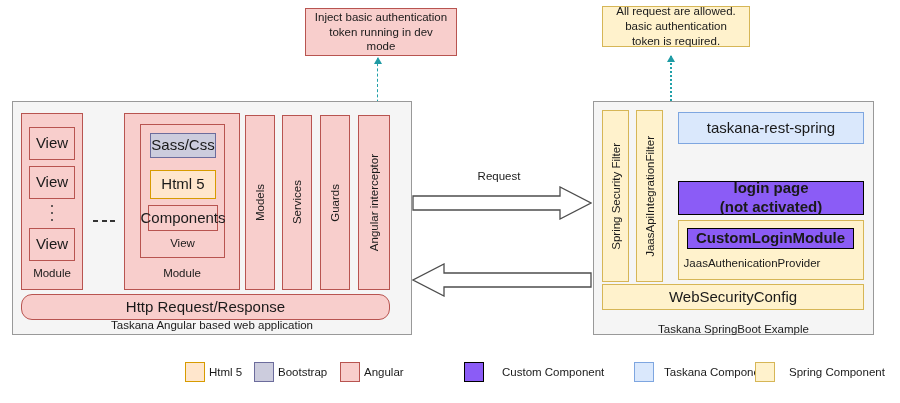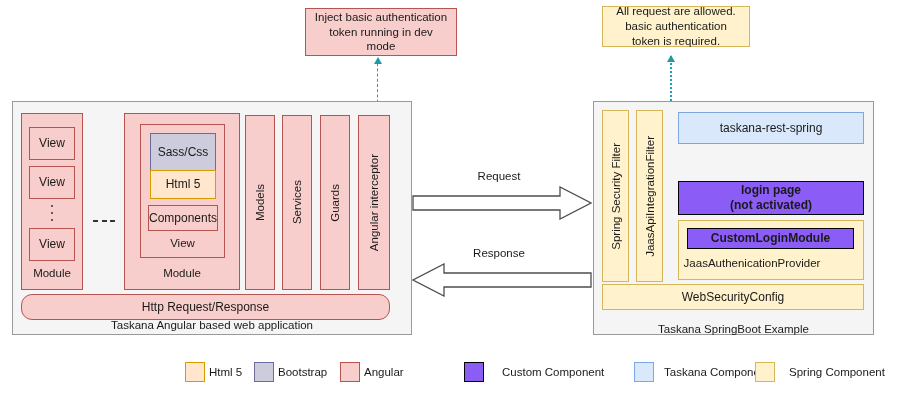--- a/index.html
+++ b/index.html
@@ -20,21 +20,21 @@
   }
 
   
   .box {
     position: absolute;
     box-sizing: border-box;
     display: flex;
     align-items: center;
     justify-content: center;
     text-align: center;
-    font-size: 12px;
+    font-size: 15px;
     line-height: 1.25;
     white-space: pre-line;
   }
   .vlabel {
     position: absolute;
     box-sizing: border-box;
     display: flex;
     align-items: center;
     justify-content: center;
     font-size: 11.5px;
@@ -141,21 +141,21 @@
 
   <div class="hdash" style="left:93px; top:220px; width:22px; height:2px;">
     <i></i>
       <i></i>
       <i></i>
   </div>
 
   <div class="box c-angular" style="left:124px; top:113px; width:116px; height:177px;"></div>
   <div class="box c-angular" style="left:140px; top:124px; width:85px; height:134px;"></div>
 
-  <div class="box c-bootstrap" style="left:150px; top:133px; width:66px; height:38px;">Sass/Css</div>
+  <div class="box c-bootstrap" style="left:150px; top:133px; width:66px; height:25px;">Sass/Css</div>
   <div class="box c-html5" style="left:150px; top:170px; width:66px; height:29px;">Html 5</div>
   <div class="box c-angular" style="left:148px; top:205px; width:70px; height:26px;">Components</div>
 
   <div class="plain-text" style="left:140px; top:236px; width:85px;">View</div>
   <div class="plain-text" style="left:124px; top:266px; width:116px;">Module</div>
 
   <div class="vlabel c-angular" style="left:245px; top:115px; width:30px; height:175px;">
     <span>Models</span>
   </div>
   <div class="vlabel c-angular" style="left:282px; top:115px; width:30px; height:175px;">
@@ -170,21 +170,20 @@
 
   <div class="box c-angular" style="left:21px; top:294px; width:369px; height:26px;border-radius:11px;">Http Request/Response</div>
 
   <div class="arrow-caption" style="left:424px; top:170px; width:150px;">Request</div>
   <div class="block-arrow" style="left:412px; top:186px;">
     <svg width="180" height="34" viewBox="0 0 180 34" aria-hidden="true">
       <polygon points="1,10 148,10 148,1 179,17 148,33 148,24 1,24" fill="#ffffff" stroke="#4d4d4d" stroke-width="1.3" stroke-linejoin="miter"></polygon>
     </svg>
   </div>
 
-  <div class="arrow-caption" style="left:424px; top:247px; width:150px;">Response</div>
   <div class="block-arrow" style="left:412px; top:263px;">
     <svg width="180" height="34" viewBox="0 0 180 34" aria-hidden="true">
       <polygon points="179,10 32,10 32,1 1,17 32,33 32,24 179,24" fill="#ffffff" stroke="#4d4d4d" stroke-width="1.3" stroke-linejoin="miter"></polygon>
     </svg>
   </div>
 
   <div class="box c-panel" style="left:593px; top:101px; width:281px; height:234px;"></div>
 
   <div class="plain-text" style="left:593px; top:322px; width:281px;">Taskana SpringBoot Example</div>
 

